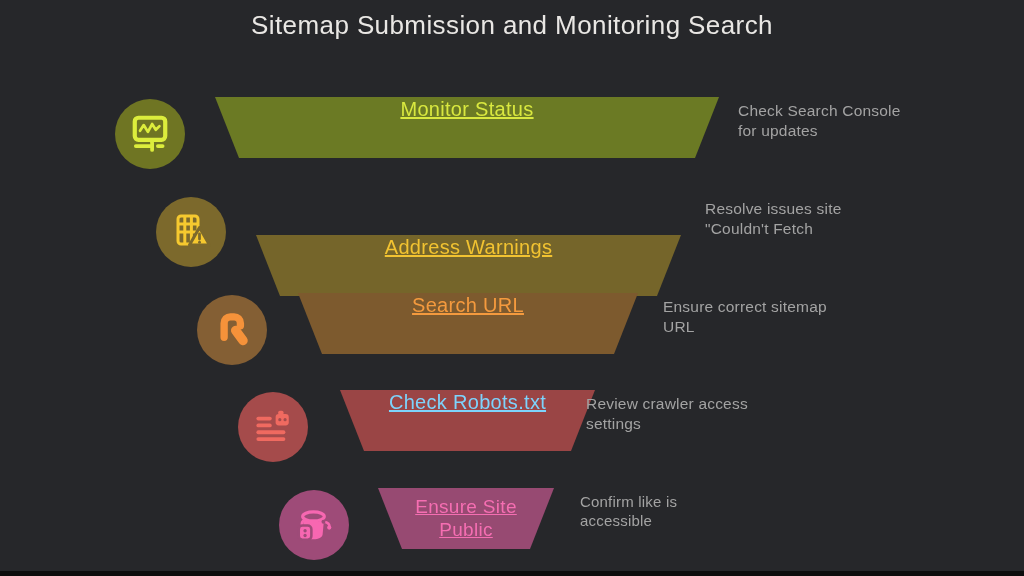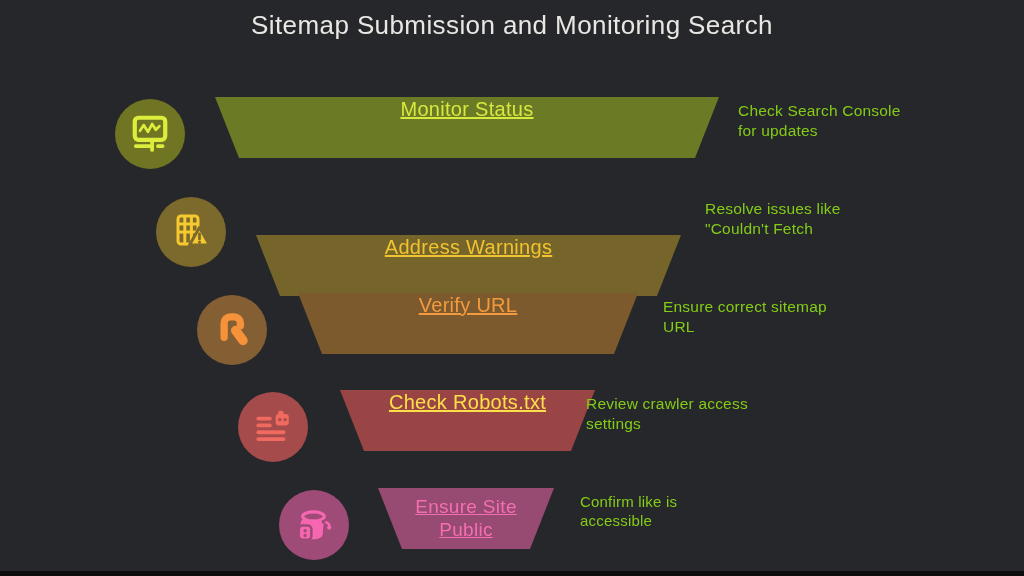--- a/index.html
+++ b/index.html
@@ -24,37 +24,37 @@
     display:flex; align-items:flex-start; justify-content:center;
     clip-path: polygon(6px 0, calc(100% - 6px) 0, calc(100% - 30px) 100%, 30px 100%);
     text-decoration: underline;
   }
   .bar-label {
     font-size:20px; font-weight:500; text-align:center;
     white-space:pre-line; line-height:1.2; letter-spacing:0.3px;
   }
   .note {
     position:absolute; font-size:15.5px; line-height:1.28;
-    color:#84cc16; white-space:pre-line; letter-spacing:0.2px;
+    color:#a3a3a3; white-space:pre-line; letter-spacing:0.2px;
   }
   
   .s1 .circle { left:115px; top:99px;  background:#6f7523; color:#dced3c; --cc:#6f7523; }
   .s1 .bar    { left:209px; top:97px;  width:516px; background:#6b7a24; color:#d9e83f; }
   .s1 .note   { left:738px; top:101px; }
   
   .s2 .circle { left:156px; top:197px; background:#7c692c; color:#f6c92f; --cc:#7c692c; }
   .s2 .bar    { left:250px; top:195px; width:437px; background:#75652a; color:#f2c331;margin-top:40px; }
   .s2 .note   { left:705px; top:199px; }
   
   .s3 .circle { left:197px; top:295px; background:#845f34; color:#f5923a; --cc:#845f34; }
   .s3 .bar    { left:292px; top:293px; width:352px; background:#7d5a2e; color:#f49a3e; }
   .s3 .note   { left:663px; top:297px; }
   
   .s4 .circle { left:238px; top:392px; background:#a54b4b; color:#f06a60; --cc:#a54b4b; }
-  .s4 .bar    { left:334px; top:390px; width:267px; background:#9a4545; color:#fde047; }
+  .s4 .bar    { left:334px; top:390px; width:267px; background:#9a4545; color:#7dd3fc; }
   .s4 .note   { left:586px; top:394px; }
   
   .s5 .circle { left:279px; top:490px; background:#9e4b78; color:#f767b1; --cc:#9e4b78; }
   .s5 .bar    { left:372px; top:488px; width:188px; background:#974a72; color:#f56eb2; }
   .s5 .note   { left:580px; top:492px; font-size:15px; }
   .s5 .bar-label { font-size:19px;margin-top:8px; }
   .bottom-strip {
     position:absolute; left:0; bottom:0; width:100%; height:5px; background:#0d0d0d;
   }
 </style>
@@ -93,33 +93,33 @@
           <line x1="21.4" y1="5" x2="21.4" y2="33"></line>
         </g>
         <path d="M29.5 16.5 L39.5 34 H19.5 Z" fill="currentColor" style="stroke:var(--cc)" stroke-width="3" stroke-linejoin="round"></path>
         <line x1="29.5" y1="23" x2="29.5" y2="28" style="stroke:var(--cc)" stroke-width="2.8" stroke-linecap="round"></line>
         <circle cx="29.5" cy="31.2" r="1.5" style="fill:var(--cc)"></circle>
       </svg>
     </div>
     <div class="bar">
       <span class="bar-label">Address Warnings</span>
     </div>
-    <div class="note">Resolve issues like
+    <div class="note">Resolve issues site
 "Couldn't Fetch</div>
   </div>
 
   <div class="step s3">
     <div class="circle">
       <svg viewBox="0 0 40 40" fill="none">
         <path d="M12.5 27 V13.5 A6 6 0 0 1 18.5 7.5 H22 A6 6 0 0 1 28 13.5 V16" stroke="currentColor" stroke-width="7" stroke-linecap="round" stroke-linejoin="round"></path>
         <line x1="23.5" y1="20.5" x2="30.5" y2="30" stroke="currentColor" stroke-width="9" stroke-linecap="round"></line>
       </svg>
     </div>
     <div class="bar">
-      <span class="bar-label">Verify URL</span>
+      <span class="bar-label">Search URL</span>
     </div>
     <div class="note">Ensure correct sitemap
 URL</div>
   </div>
 
   <div class="step s4">
     <div class="circle">
       <svg viewBox="0 0 40 40" fill="none">
         <g stroke="currentColor" stroke-width="3.6" stroke-linecap="round">
           <line x1="6" y1="12" x2="17" y2="12"></line>

